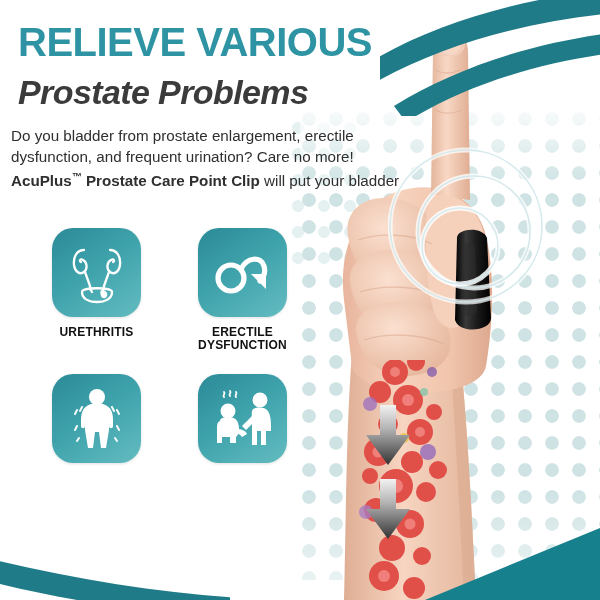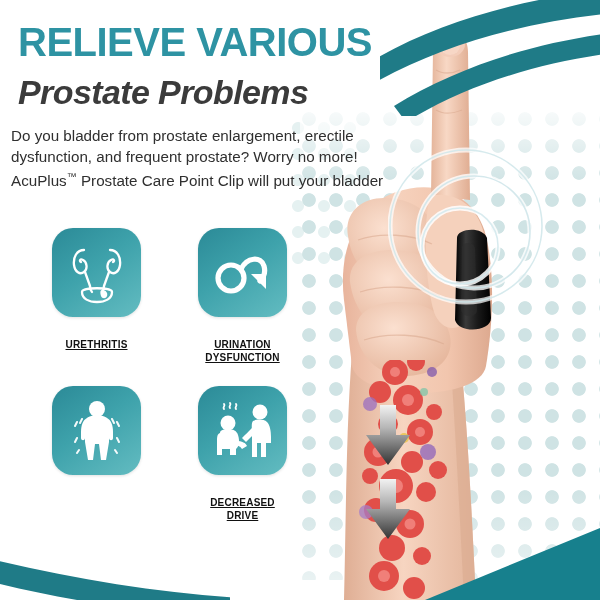--- a/index.html
+++ b/index.html
@@ -64,47 +64,46 @@
     white-space:nowrap;
     font-style:italic;
   }
   .body-copy{
     position:absolute;left:11px;top:126px;
     width:392px;
     font-size:15.2px;line-height:20.5px;
     color:#2f2f2f;
     z-index:10;
   }
-  .body-copy b{font-weight:normal;}
+  .body-copy b{font-weight:bold;}
   .tm{font-size:10px;vertical-align:super;}
 
   
   .cards{
     position:absolute;left:52px;top:228px;
     width:270px;
     z-index:10;
   }
   .card-row{display:flex;gap:57px;}
   .card-row + .card-row{margin-top:22px;}
   .card-cell{width:89px;display:flex;flex-direction:column;align-items:center;}
   .card-tile{
     width:89px;height:89px;border-radius:21px;
     background:linear-gradient(145deg,#2b8a97 0%,#3ea2ab 45%,#63bcc1 100%);
     display:flex;align-items:center;justify-content:center;
     box-shadow:0 1px 3px rgba(0,0,0,.12);
   }
   .card-label{
-    margin-top:21px;
-    font-size:10px;line-height:13px;
+    margin-top:9px;
+    font-size:12px;line-height:13px;
     font-weight:bold;
     color:#111;
     text-align:center;
     letter-spacing:.2px;
     white-space:pre-line;
-    text-decoration:underline;
   }
 
   
   .photo{position:absolute;right:0;top:0;width:300px;height:600px;z-index:4;}
 
   .ripples{position:absolute;z-index:7;left:388px;top:128px;}
 
   .arrows{position:absolute;left:360px;top:405px;z-index:8;}
 
   .clip-device{position:absolute;z-index:5;left:443px;top:222px;}
@@ -274,21 +273,21 @@
 
   <svg class="corner-wedge" viewBox="0 0 175 78">
     <path d="M175,6 L175,78 L0,78 Z" fill="#17808d"></path>
   </svg>
 
   <div class="headline">RELIEVE VARIOUS</div>
   <div class="subhead">Prostate Problems</div>
 
   <div class="body-copy">
     <span>Do you bladder from prostate enlargement, erectile</span><br>
-    <span>dysfunction, and frequent prostate? Worry no more!</span><br>
+    <span>dysfunction, and frequent urination? Care no more!</span><br>
     <b><span>AcuPlus</span><span class="tm">™</span><span> Prostate Care Point Clip</span></b><span> will put your bladder</span><br>
   </div>
 
   <div class="cards">
 
     <div class="card-row">
 
       <div class="card-cell">
         <div class="card-tile">
           <svg width="58" height="62" viewBox="0 0 58 62">
@@ -308,21 +307,21 @@
       </div>
 
       <div class="card-cell">
         <div class="card-tile">
           <svg width="60" height="46" viewBox="0 0 60 46">
             <circle cx="18" cy="28" r="13" fill="none" stroke="#ffffff" stroke-width="5.2"></circle>
             <path d="M28,19 C34,7 48,6 51,16 C53,23 50,28 47,31" fill="none" stroke="#ffffff" stroke-width="5.2" stroke-linecap="round"></path>
             <path d="M38,24 L53,24 L53,39 Z" fill="#ffffff"></path>
           </svg>
         </div>
-        <div class="card-label">URINATION
+        <div class="card-label">ERECTILE
 DYSFUNCTION</div>
       </div>
 
     </div>
 
     <div class="card-row">
 
       <div class="card-cell">
         <div class="card-tile">
           <svg width="56" height="62" viewBox="0 0 56 62">
@@ -366,20 +365,18 @@
                        L40,36 C40,28 39,22 41,20 Z"></path>
               <path d="M41,26 C37,30 33,34 30,37 L34,41 C38,37 42,33 44,30 Z"></path>
             </g>
             <g stroke="#ffffff" stroke-width="1.8" fill="none" stroke-linecap="round">
               <path d="M12,8 C10,6 14,5 12,3"></path>
               <path d="M18,7 C16,5 20,4 18,2"></path>
               <path d="M24,8 C22,6 26,5 24,3"></path>
             </g>
           </svg>
         </div>
-        <div class="card-label">DECREASED
-DRIVE</div>
       </div>
 
     </div>
   </div>
 
 </div>
 
 </body></html>

